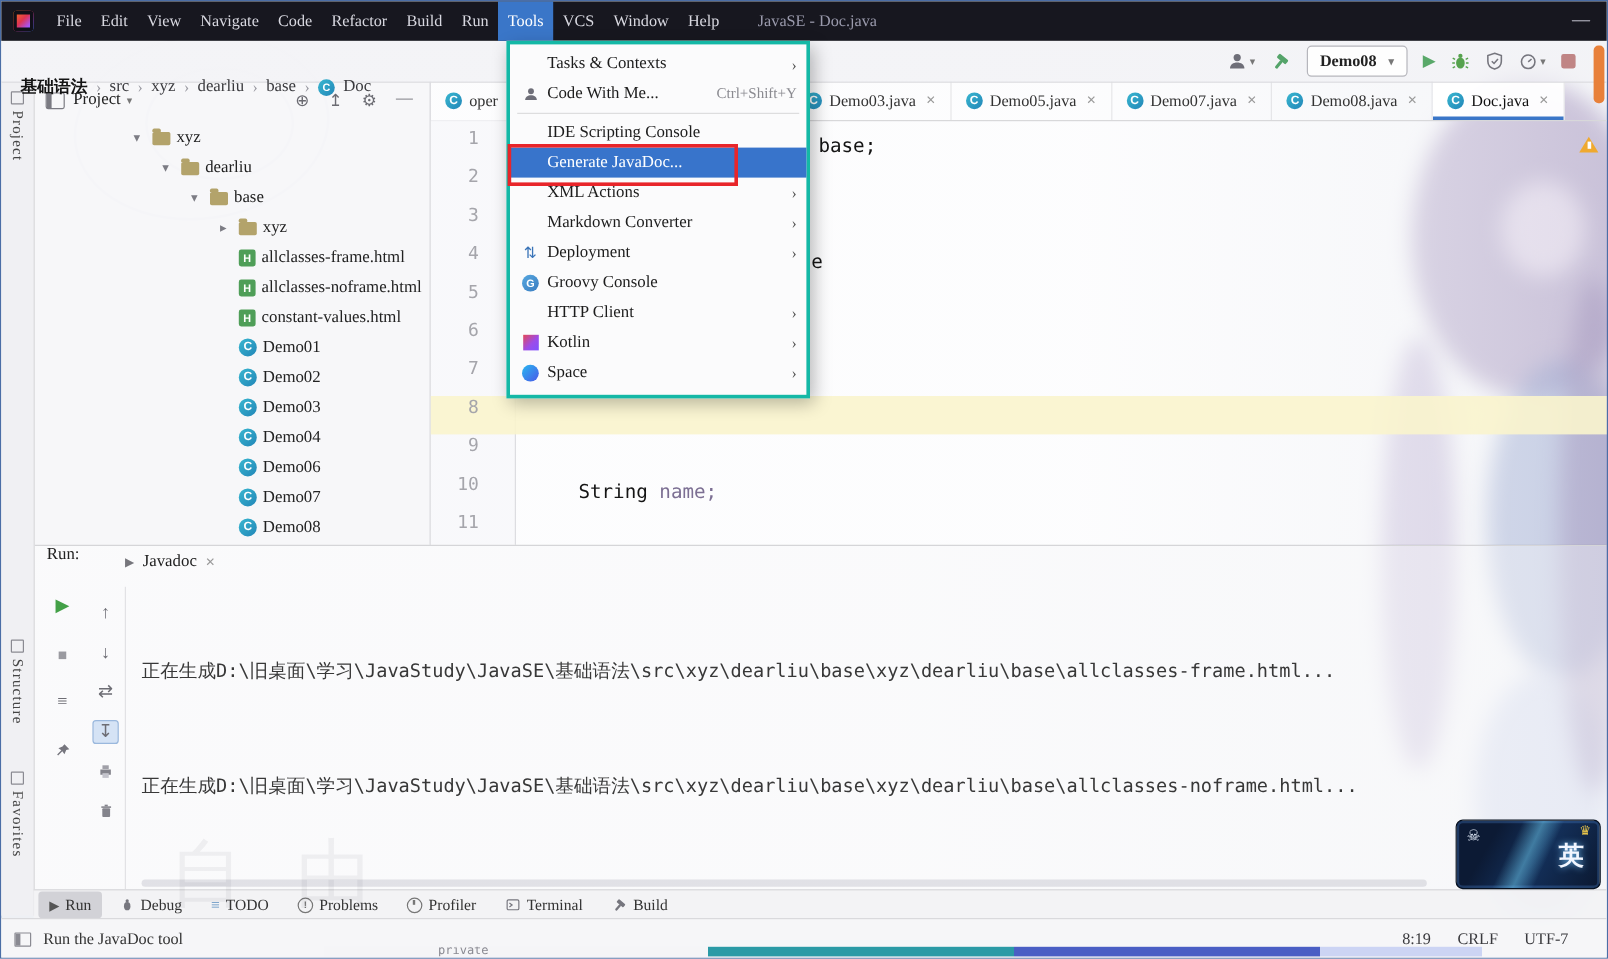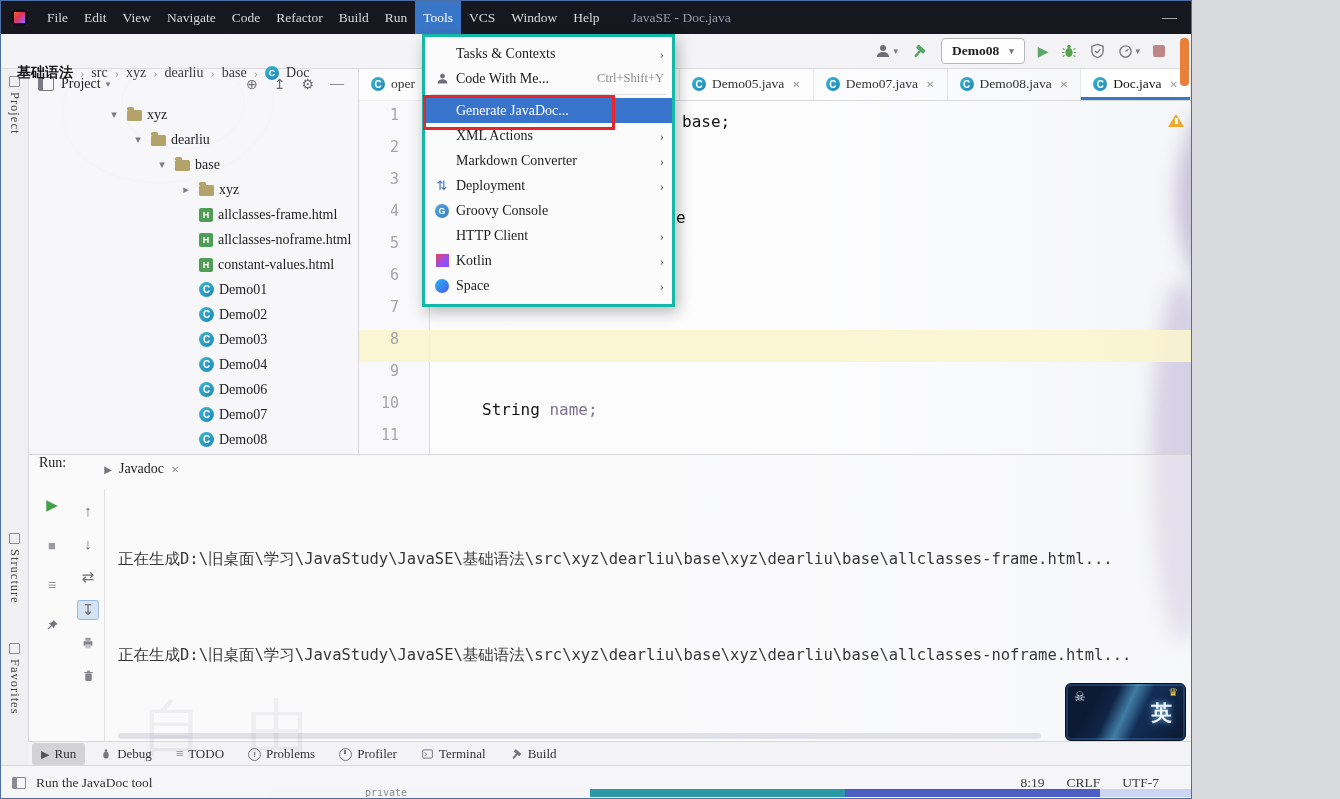--- a/index.html
+++ b/index.html
@@ -1,16 +1,16 @@
 <!DOCTYPE html>
 <html><head>
 <meta charset="utf-8">
 <style>
   html,body{margin:0;padding:0;background:#d8dade;}
-  #app{position:relative;width:1192px;height:799px;overflow:hidden;background:#eef0f4;
+  #app{position:relative;width:1340px;height:799px;overflow:hidden;background:#eef0f4;
        border:1px solid #4b6ea6;box-sizing:border-box;
        font-family:"Liberation Serif",serif;-webkit-font-smoothing:antialiased;}
   
   .wallpaper{position:absolute;inset:0;z-index:0;pointer-events:none;}
   .blob{position:absolute;border-radius:50%;filter:blur(9px);}
   .b1{left:1175px;top:65px;width:195px;height:265px;background:rgba(96,70,140,.55);}
   .b2{left:1150px;top:280px;width:62px;height:360px;background:rgba(110,85,160,.45);}
   .b3{left:1238px;top:300px;width:125px;height:265px;background:rgba(70,95,170,.5);}
   .b4{left:1228px;top:560px;width:112px;height:205px;background:rgba(150,165,215,.5);}
   .b5{left:1298px;top:230px;width:58px;height:430px;background:rgba(90,65,135,.5);}
@@ -428,20 +428,24 @@
       <span class="mp-icon">
         <svg width="13" height="13" viewBox="0 0 16 16">
             <circle cx="8" cy="5" r="3" fill="#6e6e78"></circle>
             <path d="M2 14c0-3.3 2.7-5 6-5s6 1.7 6 5z" fill="#6e6e78"></path>
           </svg>
       </span>
       <span class="mp-label">Code With Me...</span>
       <span class="mp-short">Ctrl+Shift+Y</span>
     </div>
     <div class="mp-sep"></div>
+    <div class="mp-item">
+      <span class="mp-icon"></span>
+      <span class="mp-label">IDE Scripting Console</span>
+    </div>
     <div class="mp-item selected">
       <span class="red-box"></span>
       <span class="mp-icon"></span>
       <span class="mp-label">Generate JavaDoc...</span>
     </div>
     <div class="mp-item">
       <span class="mp-icon"></span>
       <span class="mp-label">XML Actions</span>
       <span class="mp-arrow">›</span>
     </div>

